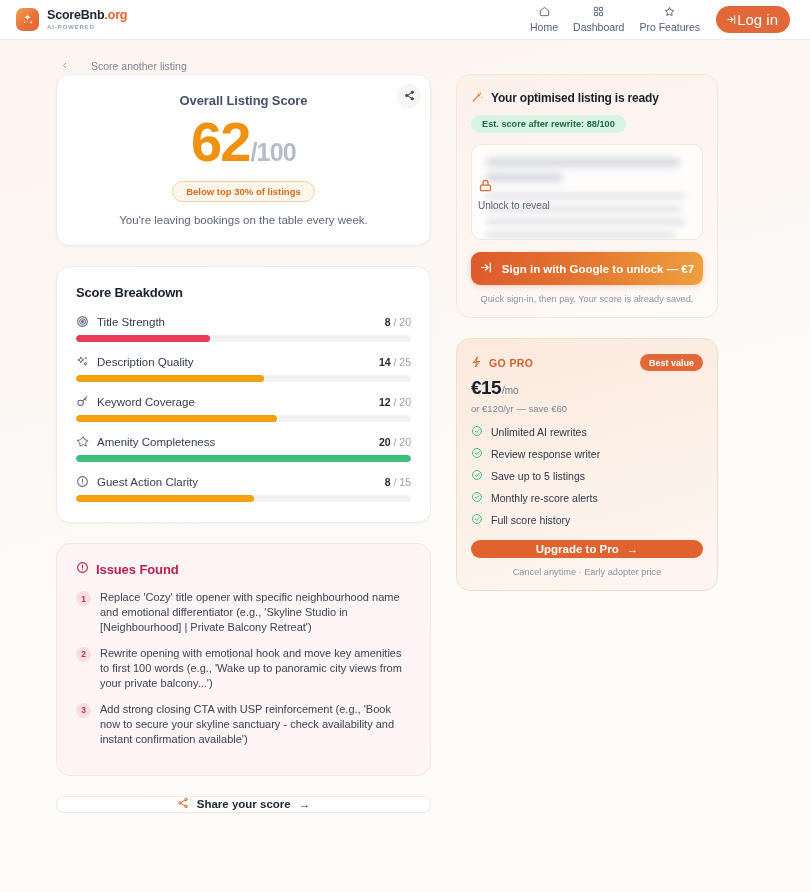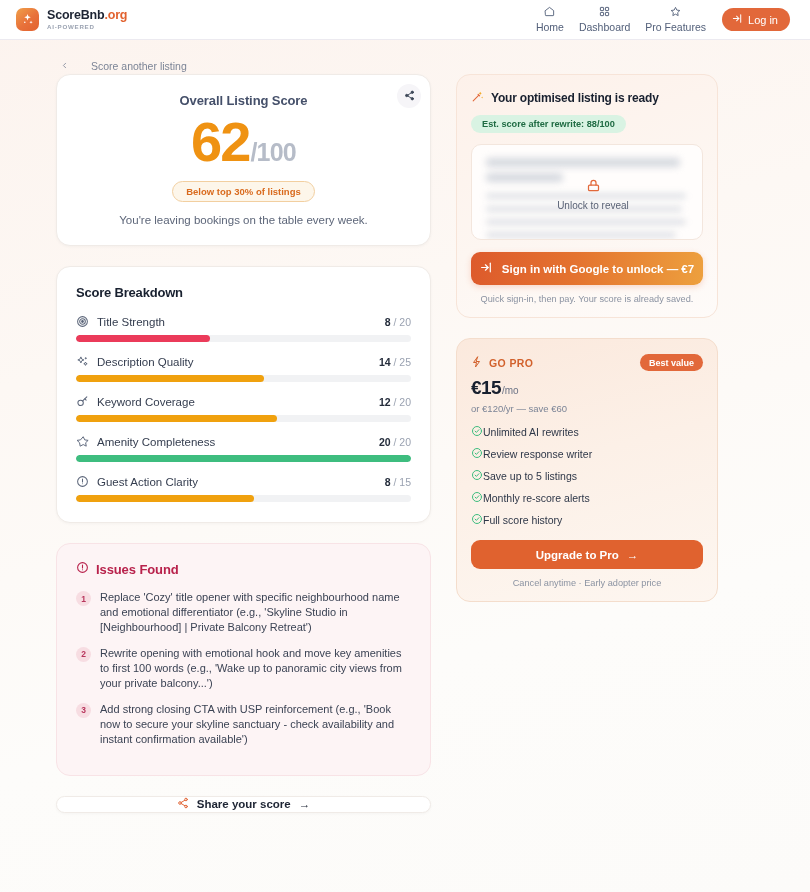--- a/index.html
+++ b/index.html
@@ -60,24 +60,24 @@
     display: flex; align-items: center; gap: 4.5px;
     font-size: 10.5px;
     color: #53607a;
     cursor: pointer;
     white-space: nowrap;
     flex-direction: column;
   }
   .nav-item svg { display: block; flex: 0 0 auto; }
 
   .login-btn {
-    display: flex; align-items: center; gap: 5px;
+    display: flex; align-items: center; 
     background: #e2683a;
     color: #fff;
-    font-size: 11px;
+    font-size: 15px;
     font-weight: 500;
     border: none;
     border-radius: 40px;
     padding: 5px 12px 5px 10px;
     cursor: pointer;
     font-family: inherit;
     margin-left: 1px;
   }
 
   
@@ -296,23 +296,23 @@
   .blur-l {
     height: 6px;
     border-radius: 4px;
     background: #c3cad4;
     filter: blur(3.1px);
     opacity: 0.5;
     margin-bottom: 7px;
   }
   .lock-overlay {
     position: absolute;
-    left: 12px; right: 0; top: 50%;
+    left: 6px; right: 0; top: 50%;
     transform: translateY(-42%);
-    display: flex; flex-direction: column; align-items: center;
+    display: flex; flex-direction: column; align-items: flex-start;
     gap: 3px;
   }
   .lock-label { font-size: 10px; color: #5a6376; font-weight: 500; }
 
   .google-btn {
     display: flex; align-items: center; justify-content: center;
     gap: 9px;
     width: 100%;
     margin-top: 12px;
     height: 33px;
@@ -369,32 +369,32 @@
     letter-spacing: -0.6px;
   }
   .pro-per { font-size: 10px; color: #6b7385; margin-left: 1px; }
   .pro-alt {
     font-size: 9.5px;
     color: #7b8496;
     margin-top: 4px;
   }
   .pro-feats { margin-top: 11px; }
   .pro-feat {
-    display: flex; align-items: center; 
+    display: flex; align-items: center; gap: 8px;
     font-size: 10.5px;
     color: #2e3748;
     margin-bottom: 8px;
   }
   .pro-feat:last-child { margin-bottom: 0; }
   .upgrade-btn {
     display: flex; align-items: center; justify-content: center;
     gap: 8px;
     width: 100%;
     margin-top: 13px;
-    height: 29px;
+    height: 18px;
     border: none;
     border-radius: 9px;
     background: #e0622f;
     color: #fff;
     font-size: 11.5px;
     font-weight: 700;
     cursor: pointer;
     font-family: inherit;
   }
   .pro-foot {

